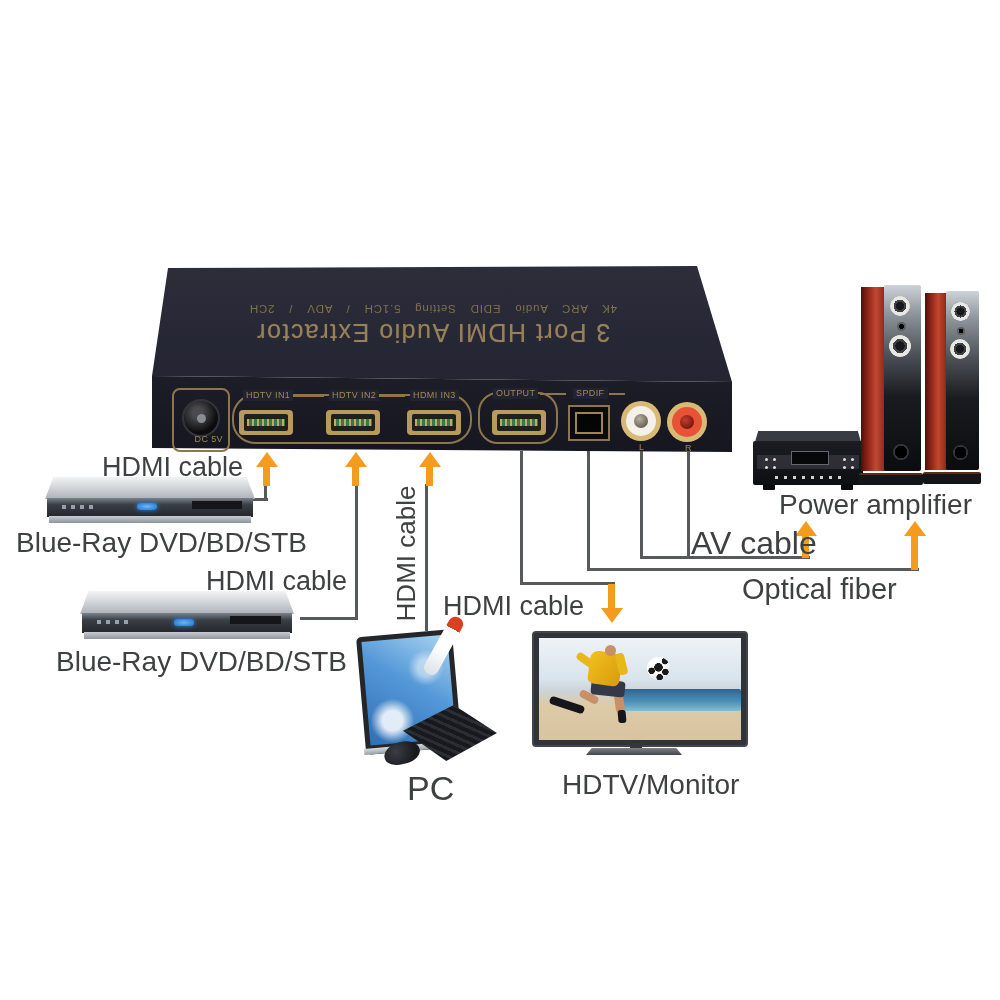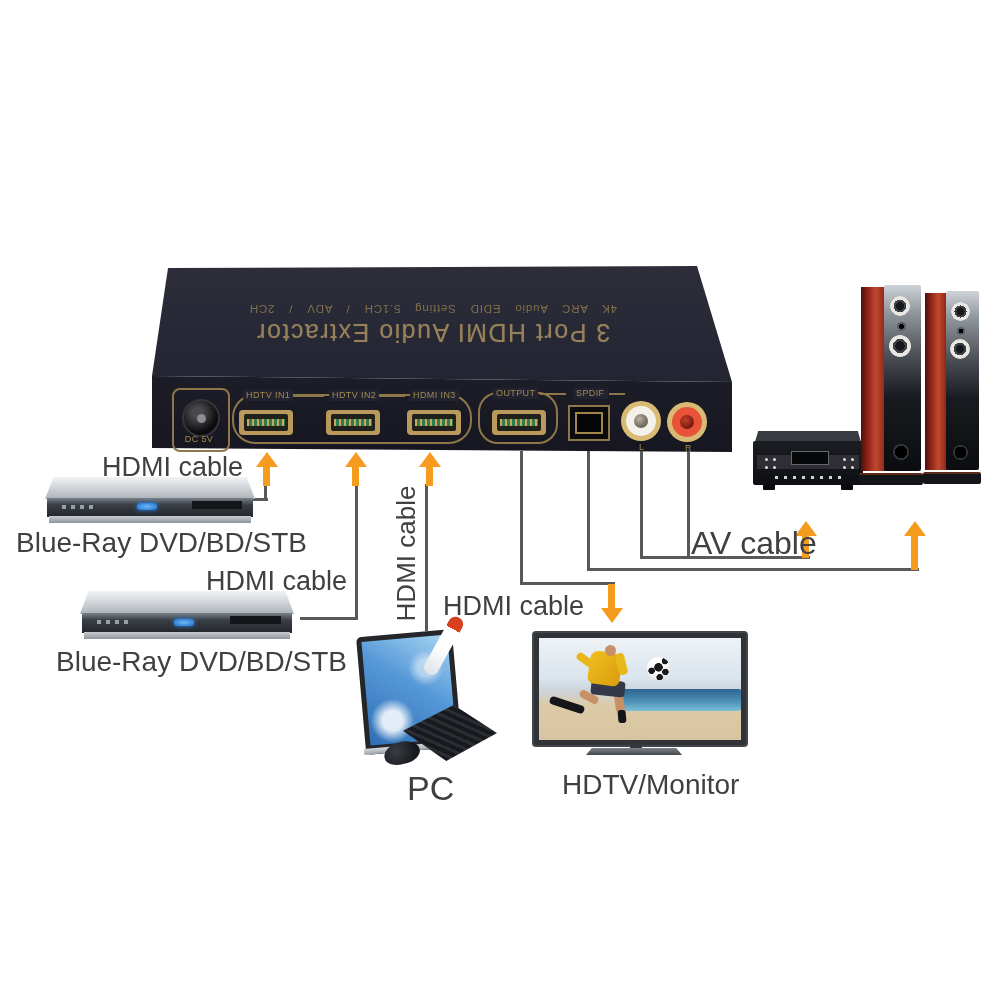--- a/index.html
+++ b/index.html
@@ -159,21 +159,21 @@
 
     <div class="top-text">
       <div class="dev-title">3 Port HDMI Audio Extractor</div>
       <div class="dev-sub">4K ARC Audio EDID Setting 5.1CH / ADV / 2CH</div>
     </div>
 
     <div class="outline" style="left:24px;top:128px;width:54px;height:60px;border-radius:8px;"></div>
     <div class="dc-jack" style="left:34px;top:139px;">
       <div class="dc-pin"></div>
     </div>
-    <div class="plbl" style="left:24px;top:174px;width:48px;text-align:center;background:transparent;">DC 5V</div>
+    <div class="plbl" style="left:24px;top:174px;width:48px;text-align:right;background:transparent;">DC 5V</div>
 
     <div class="outline" style="left:84px;top:134px;width:236px;height:46px;"></div>
     <div class="hdmi-port" style="left:91px;top:150px;">
       <div class="hdmi-slot"></div>
       <div class="hdmi-pins"></div>
     </div>
     <div class="hdmi-port" style="left:178px;top:150px;">
       <div class="hdmi-slot"></div>
       <div class="hdmi-pins"></div>
     </div>
@@ -237,20 +237,21 @@
   <div class="ah-up" style="left:795px;top:521px;"></div>
   <div class="astem" style="left:802px;top:533px;height:25px;"></div>
   <div class="ah-up" style="left:904px;top:521px;"></div>
   <div class="astem" style="left:911px;top:533px;height:37px;"></div>
 
   <div class="lbl" style="left:102px;top:452px;font-size:27px;">HDMI cable</div>
   <div class="lbl" style="left:206px;top:566px;font-size:27px;">HDMI cable</div>
   <div class="lbl" style="left:331px;top:538px;width:150px;font-size:26px;text-align:center;transform:rotate(-90deg);">HDMI cable</div>
   <div class="lbl" style="left:443px;top:591px;font-size:27px;">HDMI cable</div>
   <div class="lbl" style="left:691px;top:525px;font-size:32px;">AV cable</div>
+  <div class="lbl" style="left:742px;top:573px;font-size:29px;">Optical fiber</div>
 
   <div class="bluray" style="left:45px;top:477px;width:210px;height:48px;">
     <div class="b-top"></div>
     <div class="b-front"></div>
     <div class="b-base"></div>
     <div class="b-logo"></div>
     <div class="b-btns"></div>
     <div class="b-slot"></div>
   </div>
   <div class="lbl" style="left:16px;top:527px;font-size:28px;">Blue-Ray DVD/BD/STB</div>
@@ -297,20 +298,21 @@
     <div class="amp-top"></div>
     <div class="amp-body"></div>
     <div class="amp-strip"></div>
     <div class="dots4" style="left:12px;top:27px;"></div>
     <div class="dots4" style="left:90px;top:27px;"></div>
     <div class="amp-display"></div>
     <div class="amp-dotrow"></div>
     <div class="amp-foot" style="left:10px;top:53px;"></div>
     <div class="amp-foot" style="left:88px;top:53px;"></div>
   </div>
+  <div class="lbl" style="left:779px;top:489px;font-size:28px;">Power amplifier</div>
 
   <div class="speaker" style="left:861px;top:285px;width:60px;height:200px;">
     <div class="sp-side"></div>
     <div class="sp-front">
       <div class="drv" style="left:18%;top:6%;width:20px;height:20px;"></div>
       <div class="twt" style="left:35%;top:20%;width:9px;height:9px;"></div>
       <div class="drv" style="left:14%;top:27%;width:22px;height:22px;"></div>
       <div class="sp-port" style="left:24%;bottom:6%;width:16px;height:16px;"></div>
     </div>
     <div class="sp-plinth"></div>

